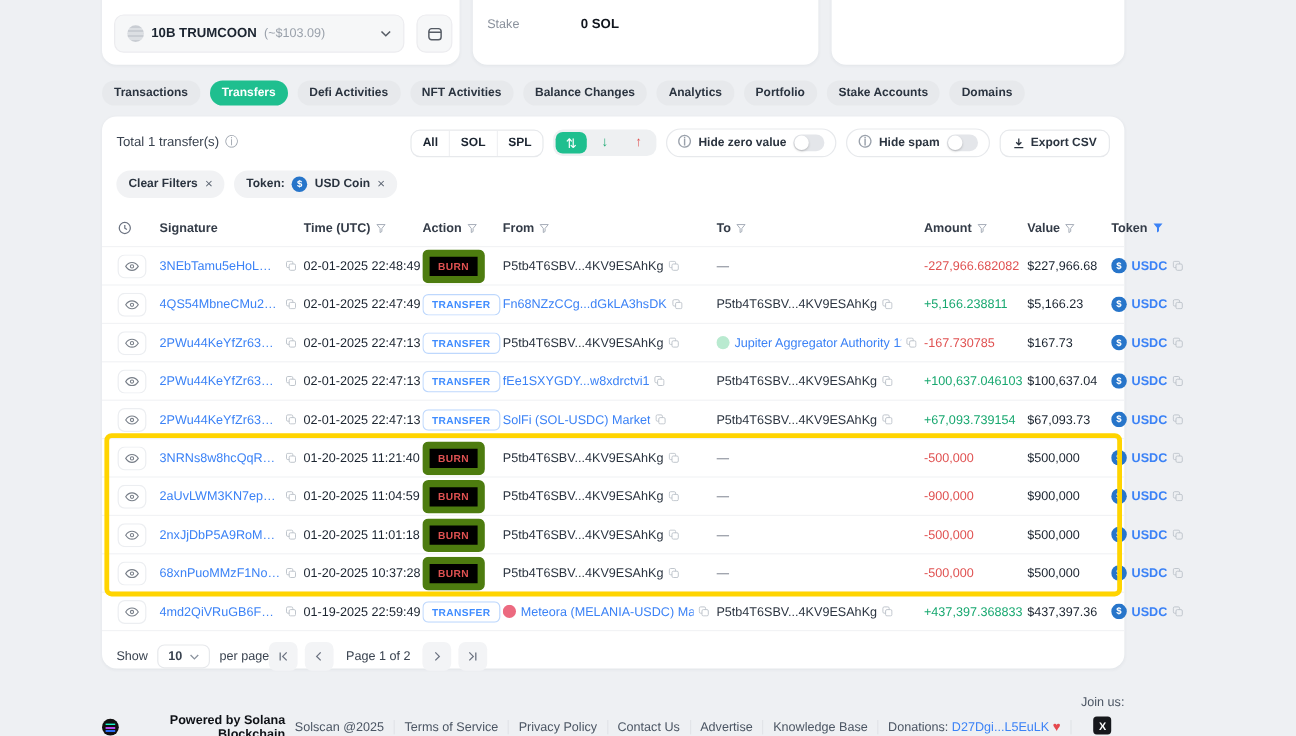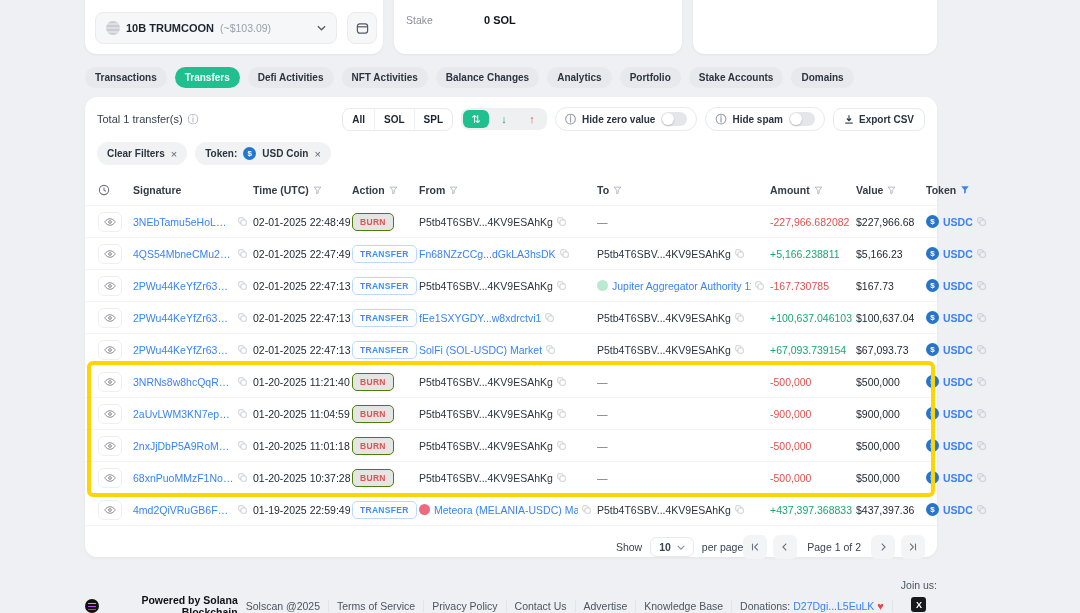--- a/index.html
+++ b/index.html
@@ -82,33 +82,33 @@
   .c.first { padding-left:13px; }
   .hcell { display:flex; align-items:center; gap:4px; }
   .eyebtn { width:24px; height:20px; border:1px solid #eceef1; border-radius:6px; background:#fff;
     display:flex; align-items:center; justify-content:center; padding:0; cursor:pointer; }
   .sig { color:var(--link,#3b82f6); cursor:pointer; overflow:hidden; text-overflow:ellipsis; }
   .addr { color:#2b3440; overflow:hidden; }
   .addr.lnk { color:var(--link,#3b82f6); cursor:pointer; }
   .addr.dash { color:#6b7280; }
   .timev { color:#1b2430; }
   .badge { font-size:8.5px; font-weight:bold; border-radius:5px; padding:3px 7px; letter-spacing:.3px; }
-  .badge.burn { color:#e05252; border:1px solid #4d7c0f; background:#e5e5e5; }
+  .badge.burn { color:#e05252; border:6px solid #4d7c0f; background:#000000; }
   .badge.transfer { color:#3f8cff; border:1px solid #bed8fd; background:#fff; }
   .amt.neg { color:var(--negative,#e05252); } .amt.pos { color:var(--positive,#18a870); }
   .val { color:#1b2430; }
   .tok { color:var(--link,#3b82f6); font-weight:bold; font-size:10.5px; cursor:pointer; }
   .dot { width:11px; height:11px; border-radius:50%; flex:none; background:#cde; }
   .cp { display:flex; align-items:center; flex:none; cursor:pointer; }
 
   .hl-box { position:absolute; left:2px; right:2px; top:186px; height:136px;
     border:4px solid var(--highlight,#ffd400); border-radius:6px; pointer-events:none; }
 
   
-  .pager { display:flex; align-items:center; justify-content:flex-end; padding:9px 12px; }
+  .pager { display:flex; align-items:center; justify-content:flex-start; padding:9px 12px; }
   .pager-left { display:flex; align-items:center; gap:8px; font-size:10.5px; color:#3a4350; }
   .pagesize { display:flex; align-items:center; gap:6px; border:1px solid #e7e9ec; border-radius:6px;
     padding:3px 8px; font-weight:bold; font-size:10.5px; background:#fff; cursor:pointer; }
   .pager-right { display:flex; align-items:center; gap:6px; font-size:10.5px; color:#3a4350; }
   .pgbtn { width:24px; height:24px; border-radius:6px; background:#f3f4f6; border:none;
     display:flex; align-items:center; justify-content:center; cursor:pointer; padding:0; }
   .page-status { padding:0 4px; }
 
   
   .footer { display:flex; align-items:center; justify-content:space-between; margin-top:22px;

